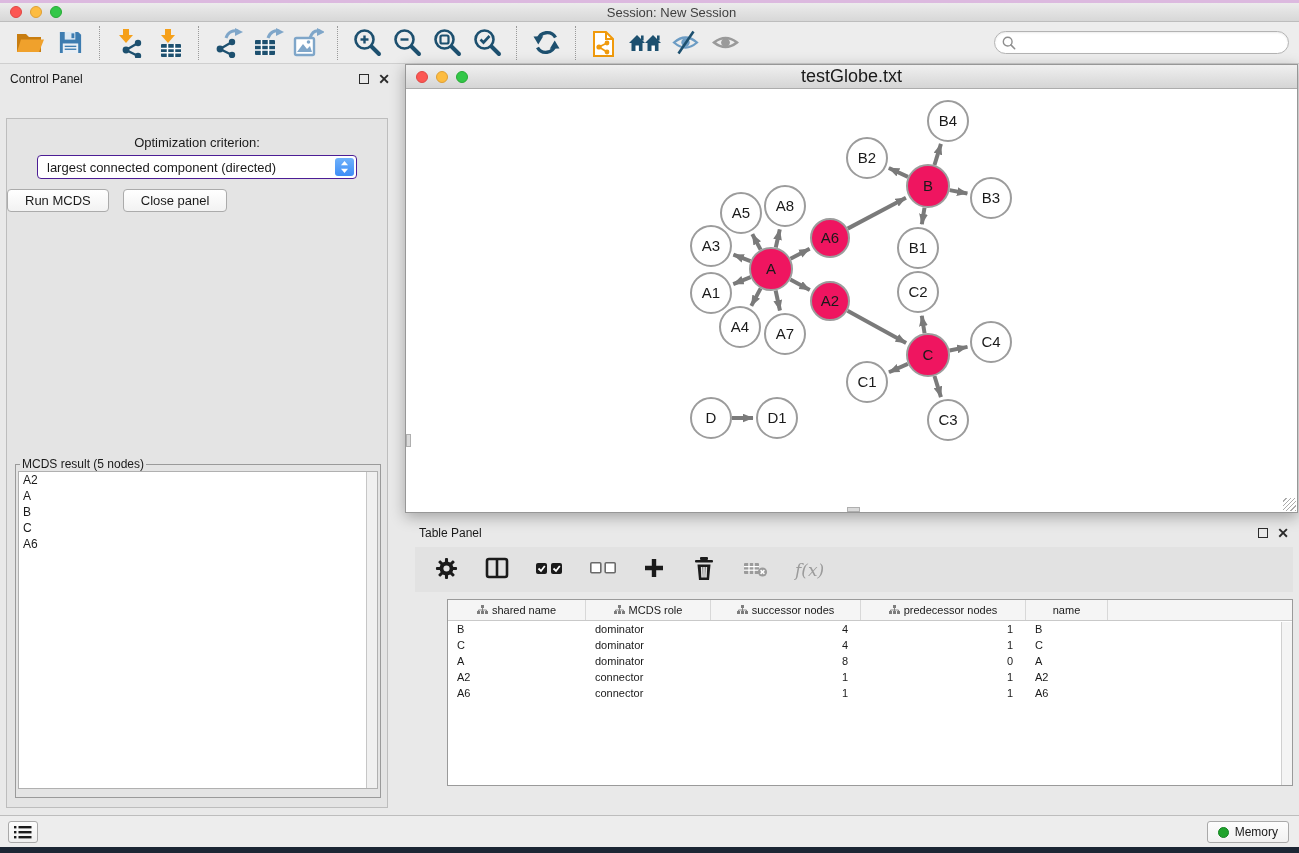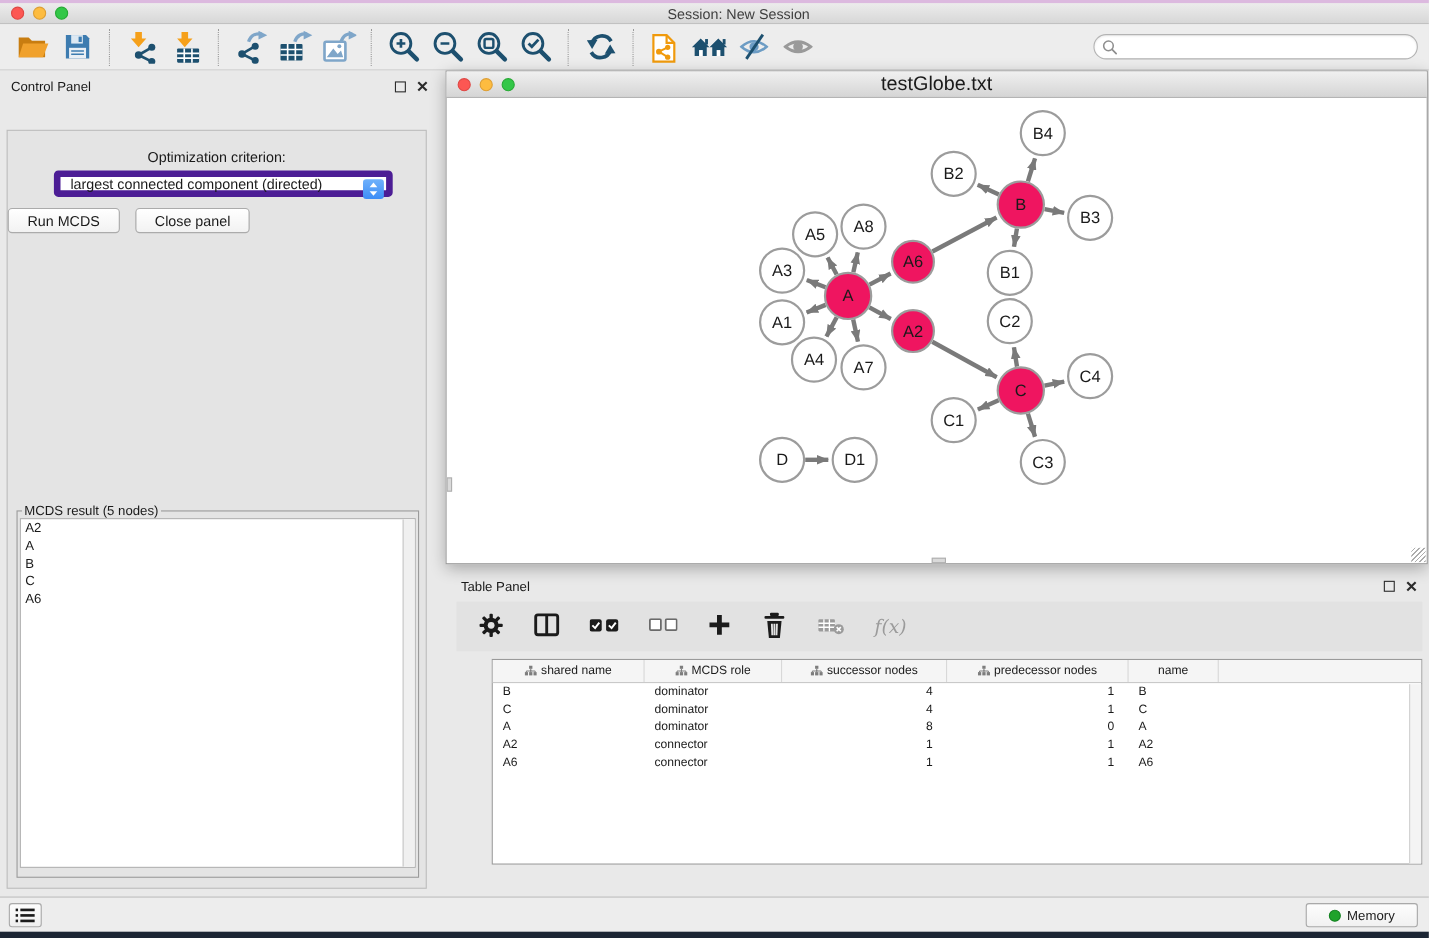--- a/index.html
+++ b/index.html
@@ -43,22 +43,22 @@
     border:1px solid #B5B5B5; margin-left:-1px; color:#1a1a1a; position:relative; }
   .seg .seg-btn:first-child { border-radius:4px 0 0 4px; margin-left:0; }
   .seg .seg-btn:last-child { border-radius:0 4px 4px 0; }
   .seg .seg-btn.selected { background:linear-gradient(#5FA9F7,#3B8EF5); color:#fff;
     border-color:#3d86e0; border-radius:4px; z-index:1; }
   .cp-tabs { position:absolute; top:31px; left:0; width:100%; display:flex; justify-content:center; }
   .cp-body { position:absolute; left:6px; right:12px; top:54px; height:690px;
     background:#E4E4E4; border:1px solid #BDBDBD; }
   .cp-opt-label { position:absolute; top:16px; left:0; right:0; text-align:center; font-size:13px; }
   .cp-select { position:absolute; left:30px; right:30px; top:36px; height:24px;
-    background:#fff; border:6px solid #4c1d95; border-radius:4px;
-    display:flex; align-items:center; font-size:13px; padding-left:9px;margin-left:12px; }
+    background:#fff; border:1px solid #4c1d95; border-radius:4px;
+    display:flex; align-items:center; font-size:13px; padding-left:9px; }
   .stepper { position:absolute; right:2px; top:2px; width:19px; height:18px;
     border-radius:3px; background:linear-gradient(#6FB1FB,#3D8DF6); }
   .cp-buttons { position:absolute; top:70px; left:0; right:0; display:flex; justify-content:flex-start; gap:14px; }
   .btn { height:23px; border:1px solid #ABABAB; border-radius:4px;
     background:linear-gradient(#FFFFFF,#F2F2F2); font-size:13px; padding:0 17px;
     color:#1a1a1a; display:flex; align-items:center; }
   .result-box { position:absolute; left:8px; right:6px; top:338px; height:341px;
     border:1px solid #9a9a9a; font-size:12px; padding:0 2px 2px 2px; background:#E4E4E4; }
   .result-box legend { font-size:12px; padding:0 2px; margin-left:2px; }
   .result-list { position:relative; width:100%; height:318px; background:#fff;
@@ -100,21 +100,21 @@
     background:#F4F4F4; border-left:1px solid #D0D0D0; }
   .tp-tabs { position:absolute; bottom:3px; left:0; width:100%; display:flex; justify-content:center; }
   
   .statusbar { position:absolute; left:0; top:815px; right:0; height:32px;
     background:#EDEDED; border-top:1px solid #BDBDBD; }
   .list-btn { position:absolute; left:8px; top:5px; width:30px; height:22px;
     border:1px solid #A9A9A9; border-radius:3px; background:linear-gradient(#FDFDFD,#EFEFEF);
     display:flex; align-items:center; justify-content:center; }
   .memory-btn { position:absolute; right:10px; top:5px; height:22px;
     border:1px solid #A9A9A9; border-radius:3px; background:linear-gradient(#FDFDFD,#F1F1F1);
-    display:flex; align-items:center; gap:6px; padding:0 20px; font-size:12px; }
+    display:flex; align-items:center; gap:6px; padding:0 10px; font-size:12px; }
   .mem-dot { width:11px; height:11px; border-radius:50%; background:#1FA32C; border:1px solid #148221; }
   .desk-bottom { position:absolute; bottom:0; left:0; right:0; height:6px; background:#1C2634; }
   .fx-label { font-family:"DejaVu Serif",serif; font-style:italic; font-size:17px; color:#9B9B9B; }
 </style>
 </head>
 <body>
 
 <div class="desktop-top"></div>
 <div class="titlebar">
   <div class="lights">

